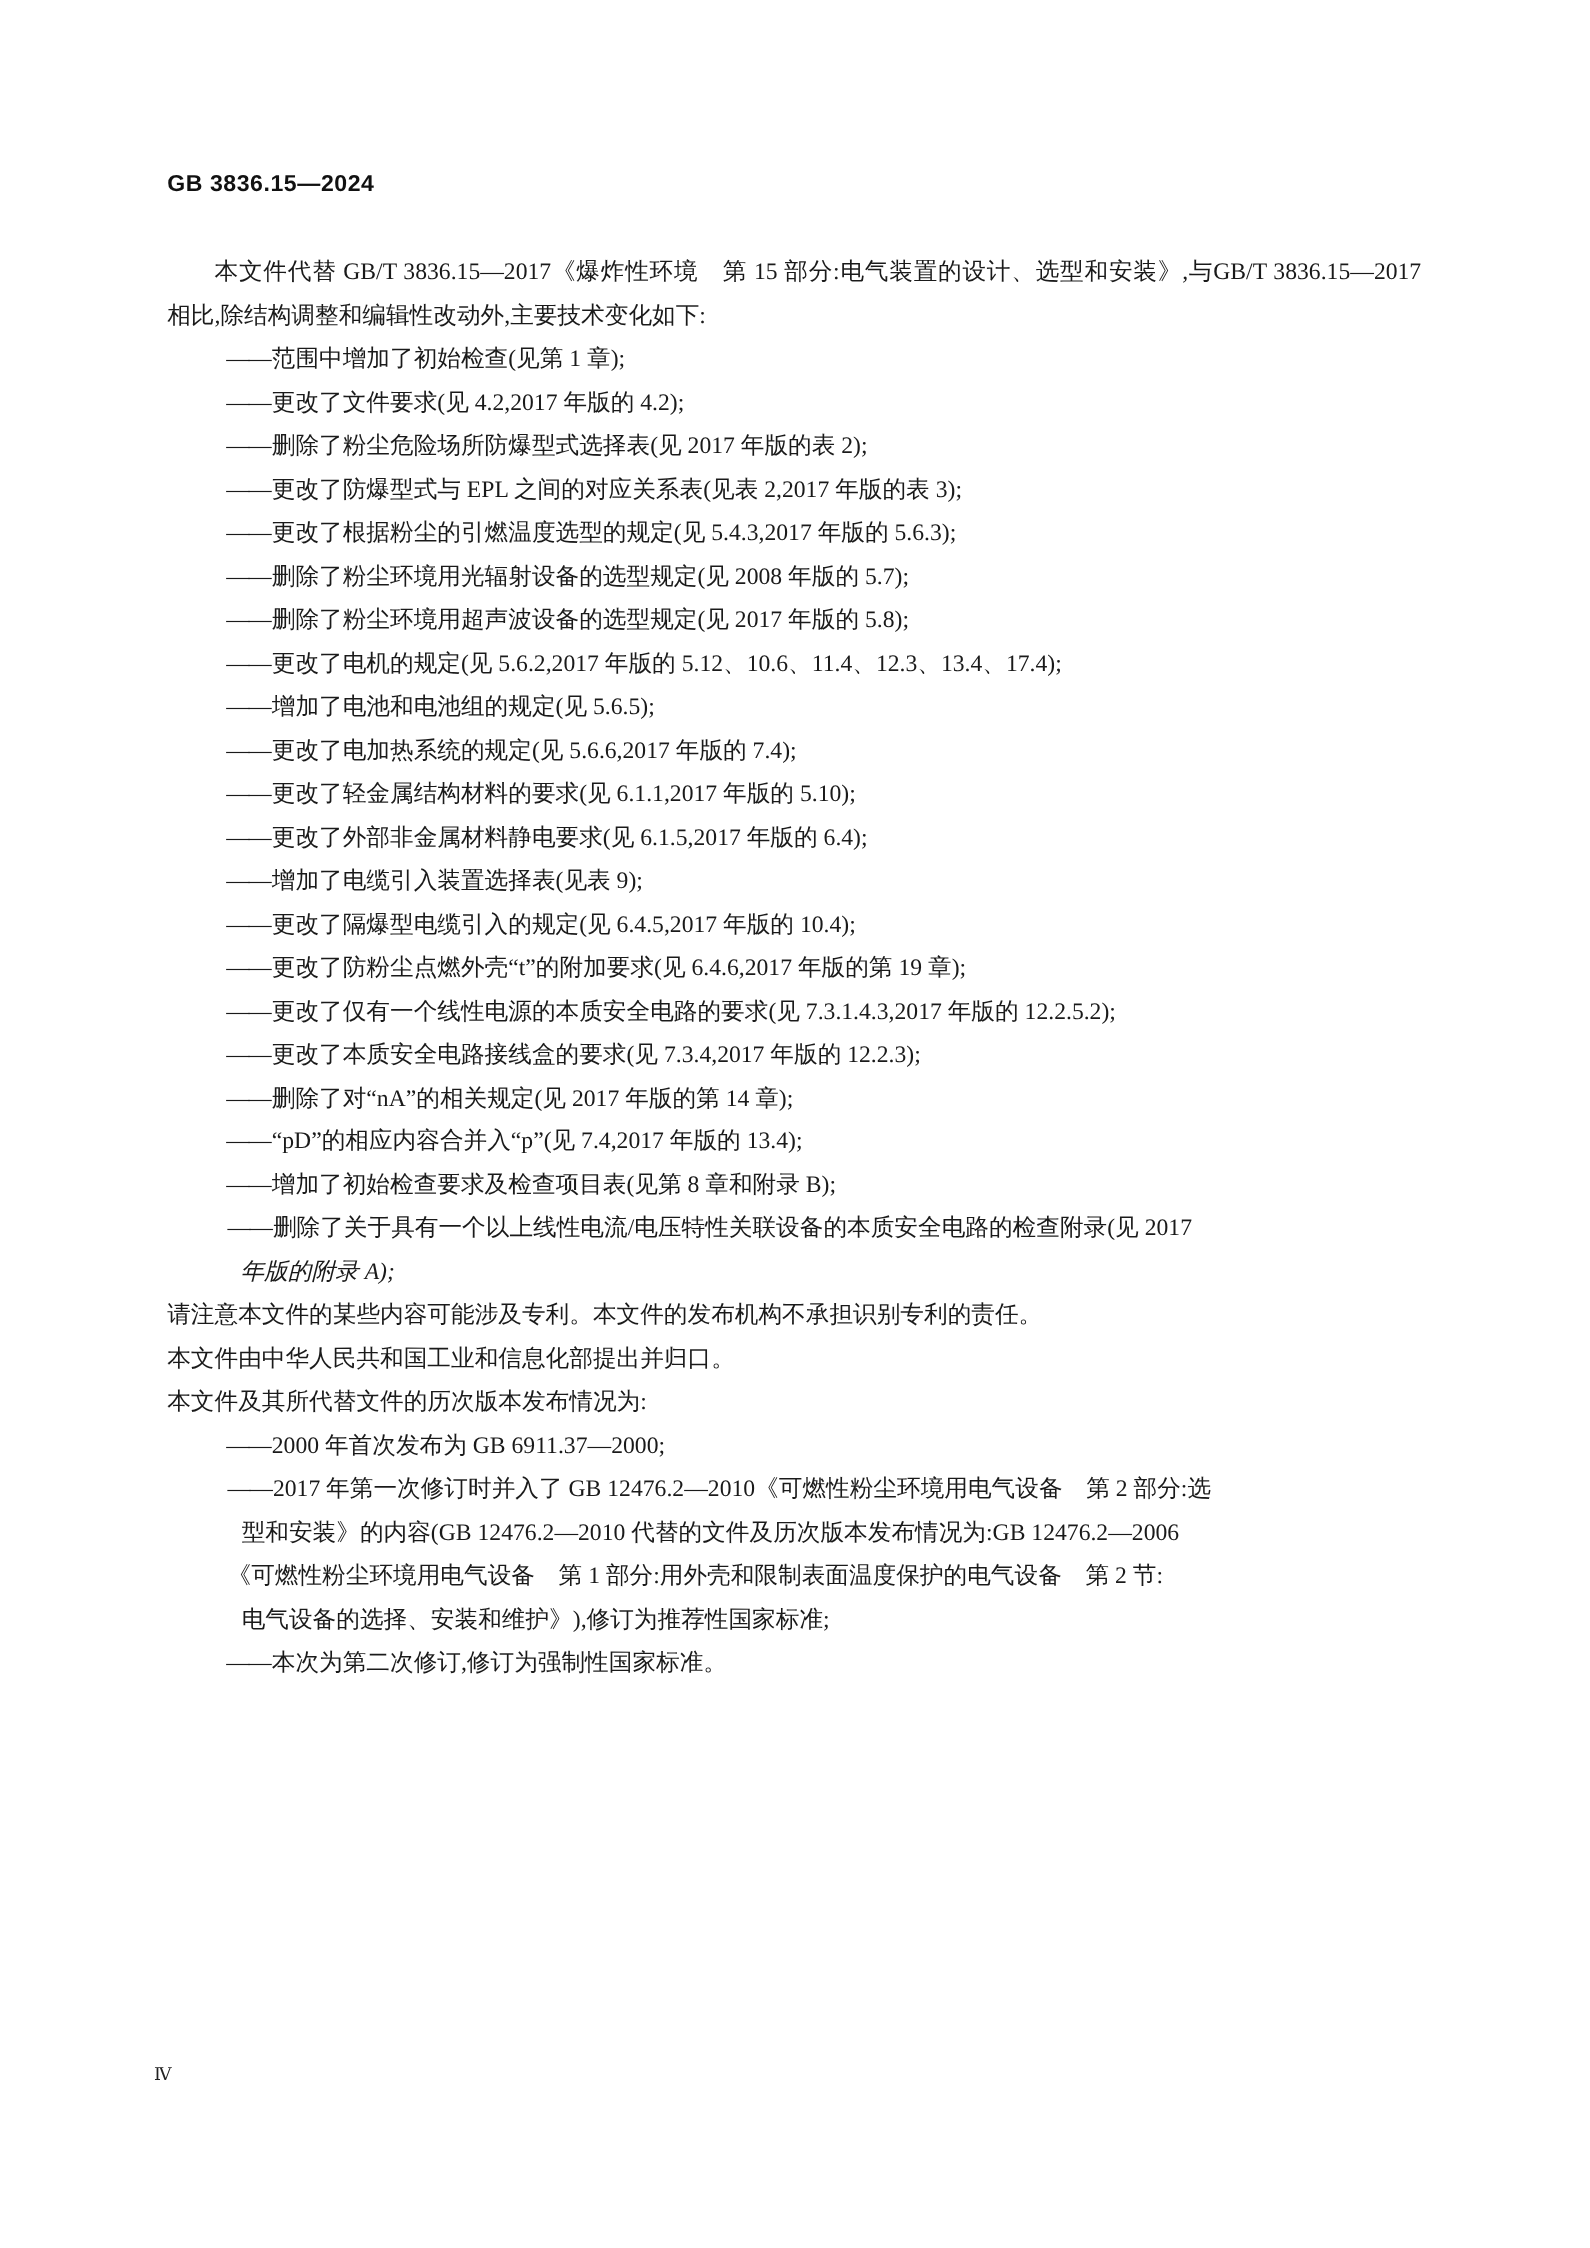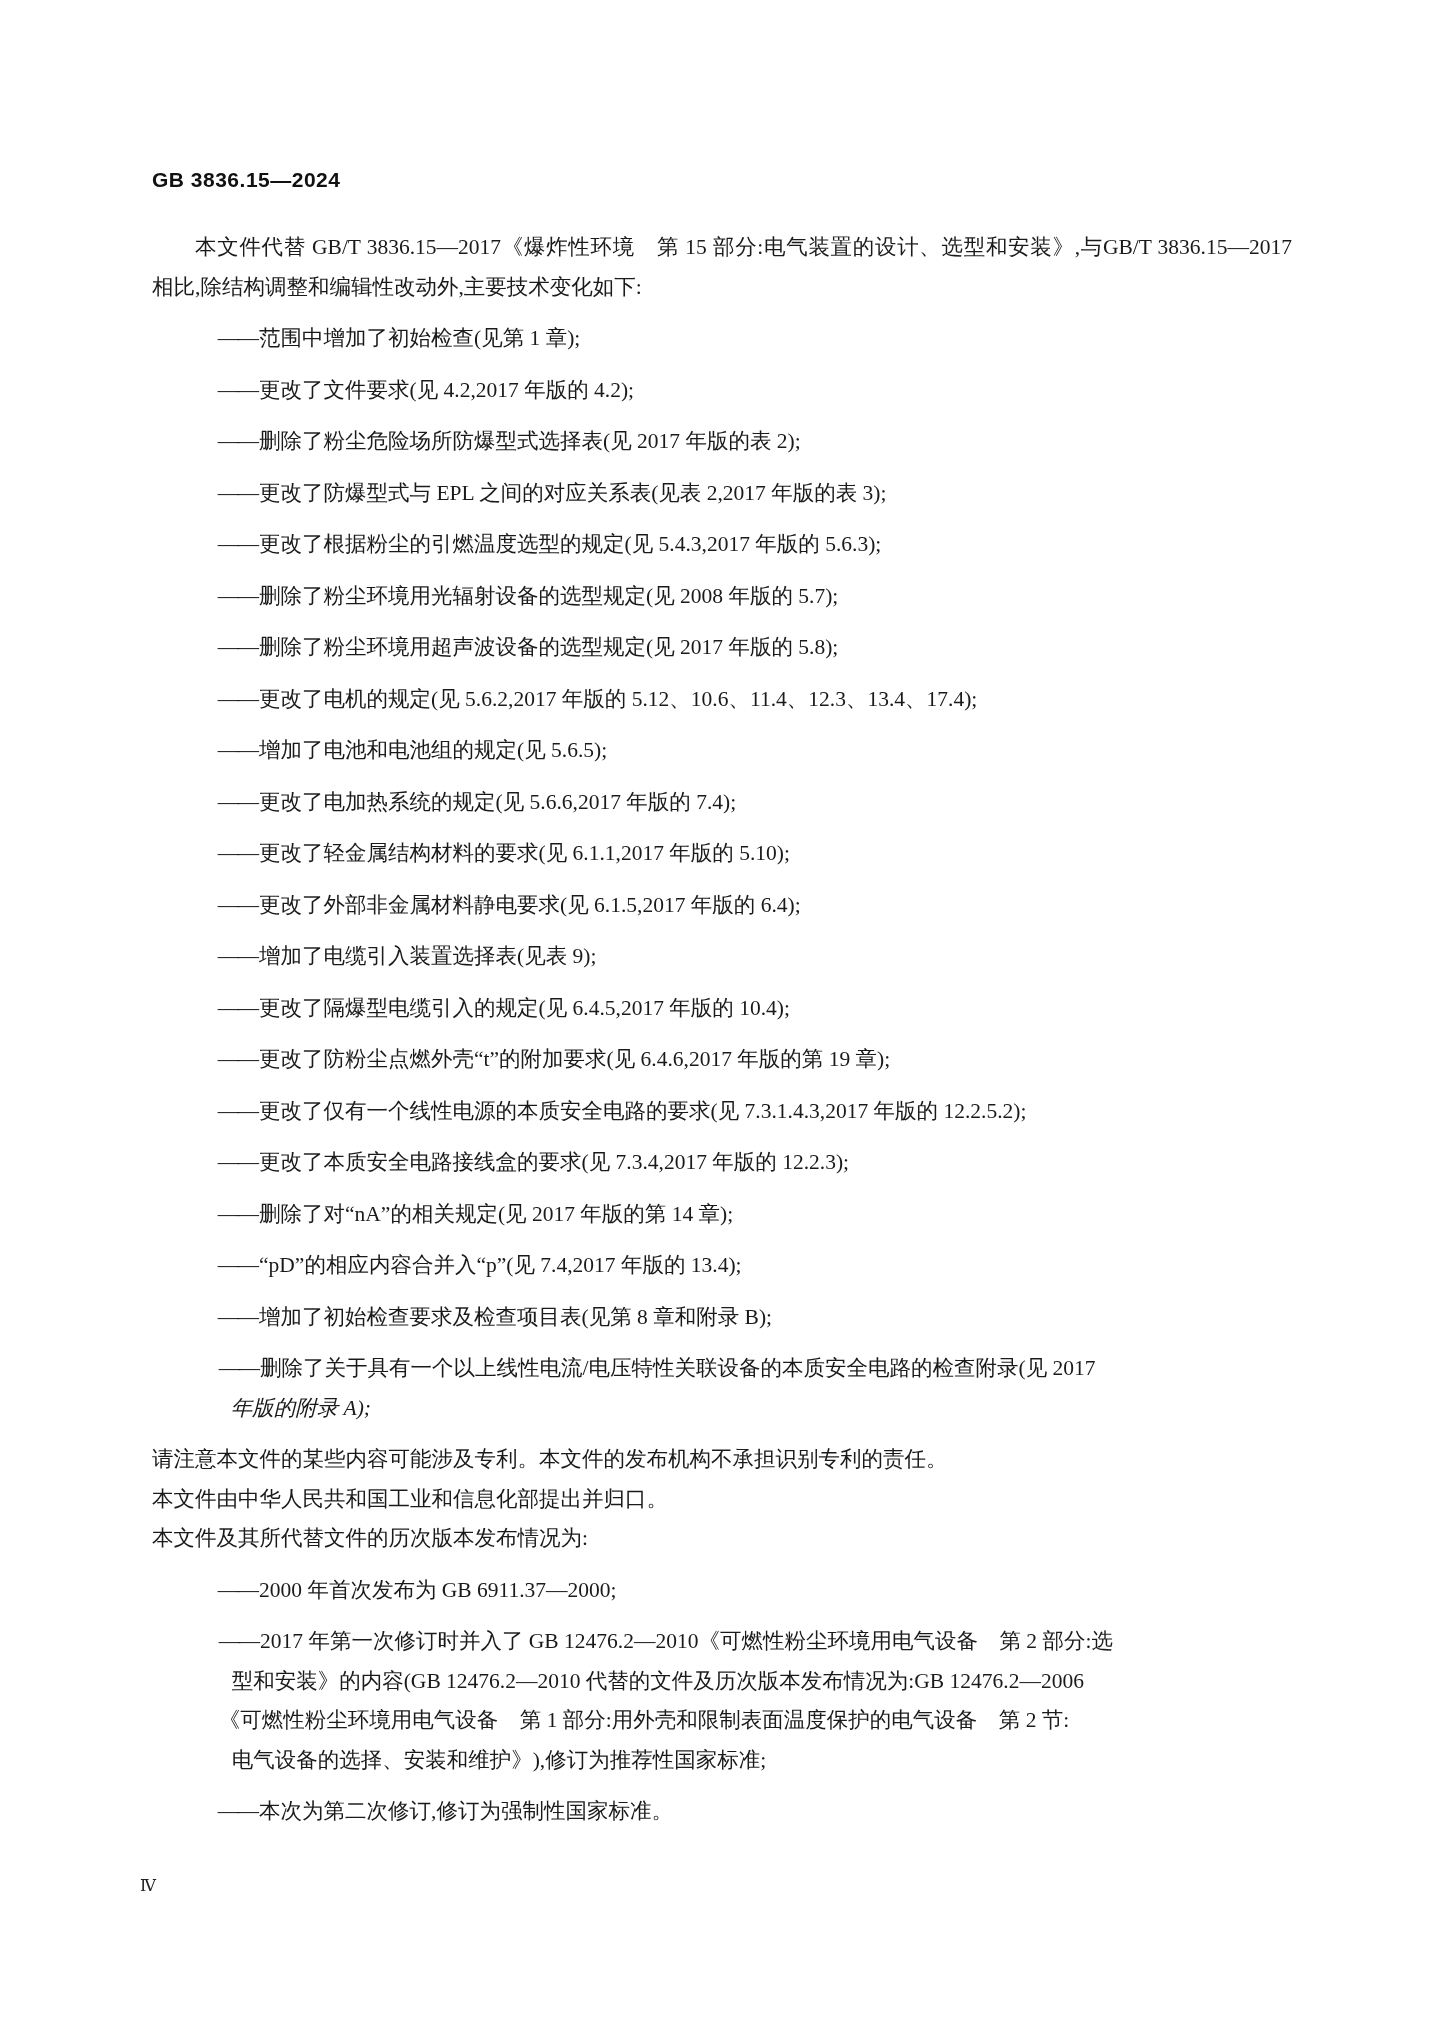--- a/index.html
+++ b/index.html
@@ -17,21 +17,21 @@
   }
   .page {
     position: absolute;
     left: 0; top: 0;
     width: 1445px;
     height: 2044px;
   }
   .header {
     position: absolute;
     left: 152px;
-    top: 168px;
+    top: 156px;
     font-family: "Liberation Sans", "DejaVu Sans", sans-serif;
     font-weight: bold;
     font-size: 21px;
     letter-spacing: 0.5px;
     color: #111;
   }
   .body-block {
     position: absolute;
     left: 152px;
     top: 228px;
@@ -41,21 +41,21 @@
     text-align: justify;
   }
   .para {
     margin: 0;
     text-indent: 2em;
   }
   .para.no-indent {
     text-indent: 0;
   }
   .dash-item {
-    margin: 12px;
+    margin: 0;
     padding-left: 2.55em;
     text-indent: -0.05em;
     position: relative;
   }
   .dash-item .dash {
     letter-spacing: -0.08em;
     margin-right: 0.08em;
   }
   .dash-item.wrap {
     padding-left: 2.55em;

